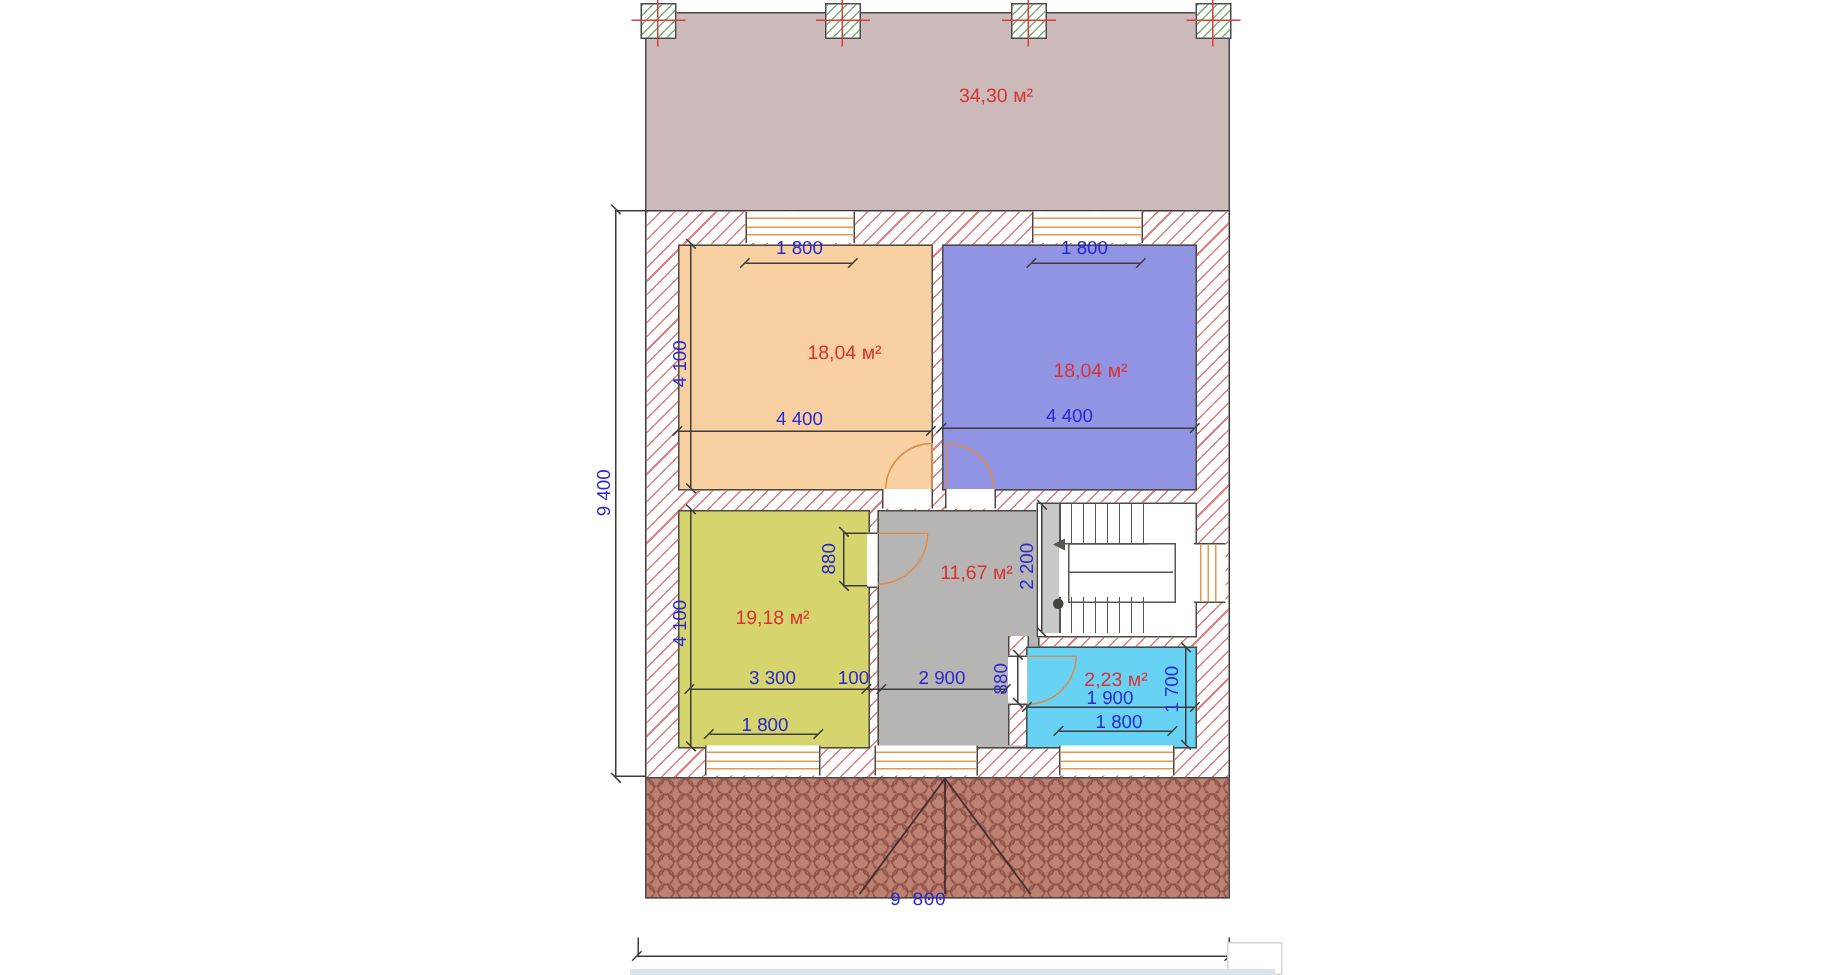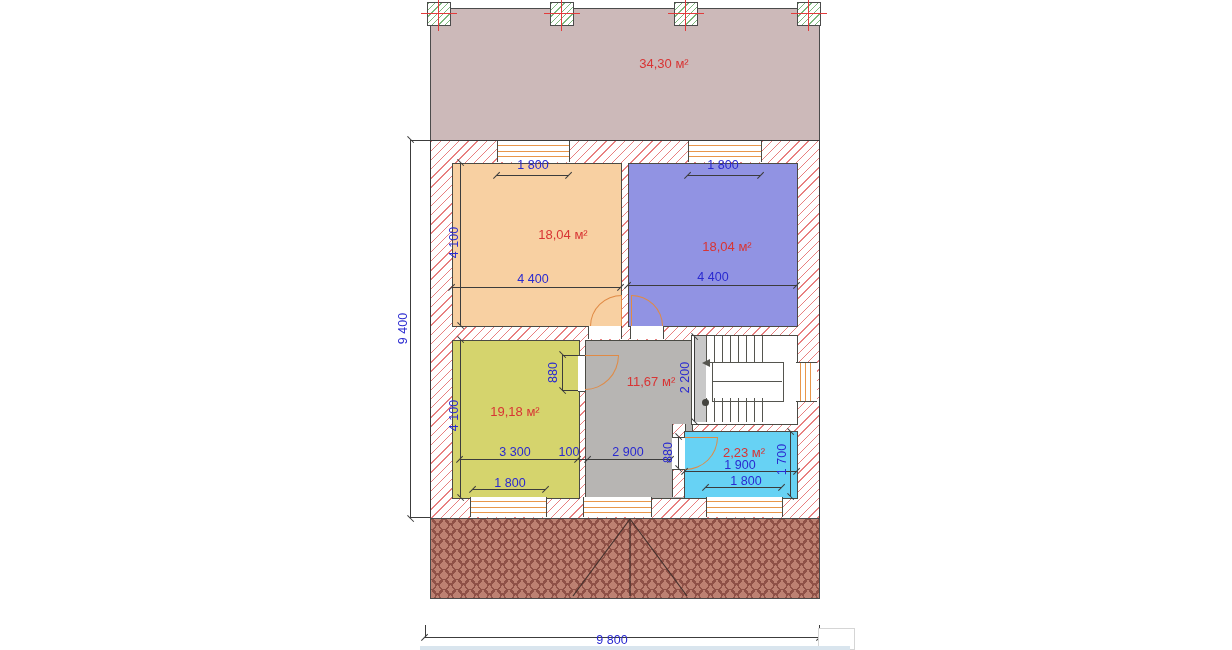--- a/index.html
+++ b/index.html
@@ -182,21 +182,21 @@
   <div class="abs dlab" style="left:505px;top:159px;width:56px;">1 800</div>
   <div class="abs dlab" style="left:695px;top:159px;width:56px;">1 800</div>
   <div class="abs dlab" style="left:503px;top:273px;width:60px;">4 400</div>
   <div class="abs dlab" style="left:683px;top:271px;width:60px;">4 400</div>
   <div class="abs dlab" style="left:487px;top:446px;width:56px;">3 300</div>
   <div class="abs dlab" style="left:551px;top:446px;width:36px;">100</div>
   <div class="abs dlab" style="left:600px;top:446px;width:56px;">2 900</div>
   <div class="abs dlab" style="left:482px;top:477px;width:56px;">1 800</div>
   <div class="abs dlab" style="left:712px;top:459px;width:56px;">1 900</div>
   <div class="abs dlab" style="left:718px;top:475px;width:56px;">1 800</div>
-  <div class="abs dlab" style="left:584px;top:634px;width:56px;">9 800</div>
+  <div class="abs dlab" style="left:584px;top:594px;width:56px;font-family:Liberation Mono, monospace;">9 800</div>
 
   <div class="abs dlab vrot" style="left:375px;top:322px;width:56px;">9 400</div>
   <div class="abs dlab vrot" style="left:428px;top:236px;width:52px;">4 100</div>
   <div class="abs dlab vrot" style="left:428px;top:409px;width:52px;">4 100</div>
   <div class="abs dlab vrot" style="left:532px;top:366px;width:42px;">880</div>
   <div class="abs dlab vrot" style="left:647px;top:446px;width:42px;">880</div>
   <div class="abs dlab vrot" style="left:659px;top:371px;width:52px;">2 200</div>
   <div class="abs dlab vrot" style="left:756px;top:453px;width:52px;">1 700</div>
 
   <div class="abs area" style="left:614px;top:56px;width:100px;text-align:center;">34,30 м²</div>

